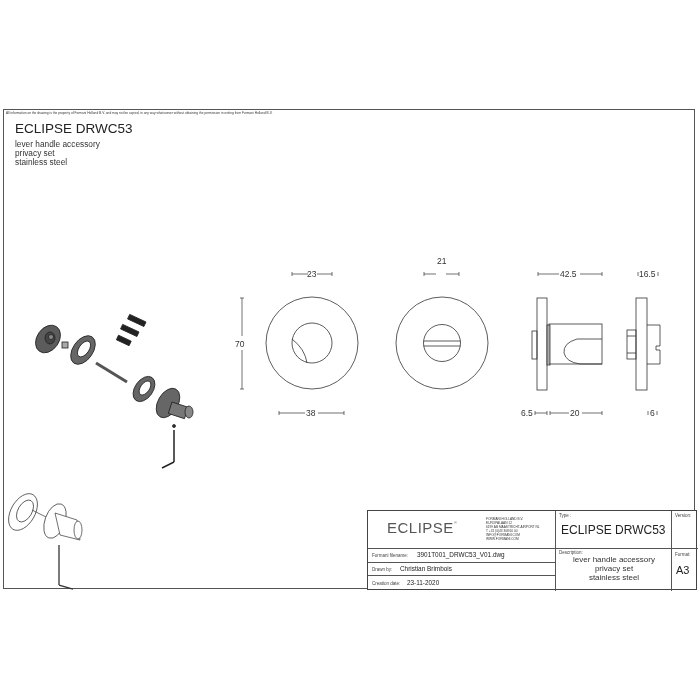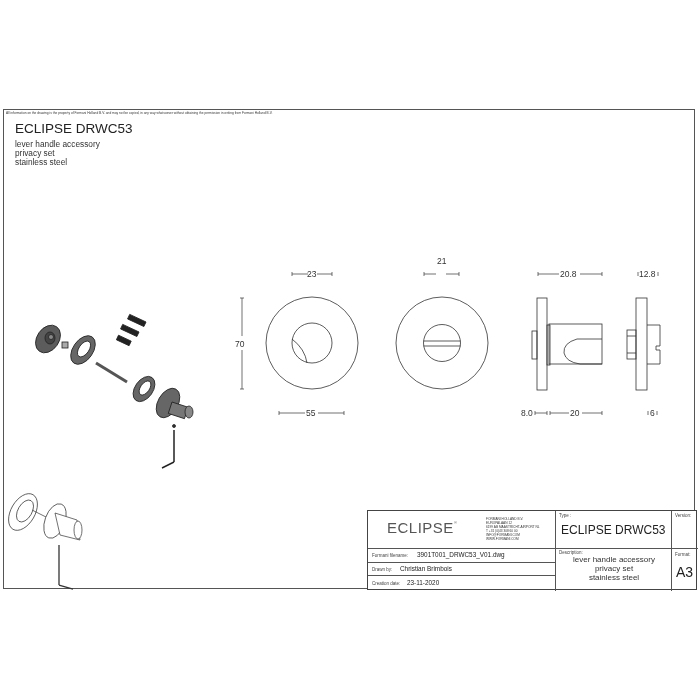--- a/index.html
+++ b/index.html
@@ -151,27 +151,27 @@
     <line x1="32" y1="510" x2="48" y2="518"></line>
     <ellipse cx="55" cy="521" rx="10" ry="18" transform="rotate(20 55 521)"></ellipse>
     <path d="M55 513 L77 520 L80 540 L60 535 Z"></path>
     <ellipse cx="78" cy="530" rx="4" ry="9"></ellipse>
     <line x1="59" y1="545" x2="59" y2="585" stroke-width="1.3"></line>
     <line x1="59" y1="585" x2="73" y2="589" stroke-width="1.3"></line>
   </g>
 </svg>
 
 <div class="dim" style="left:307px;top:269px">23</div>
-<div class="dim" style="left:306px;top:408px">55</div>
+<div class="dim" style="left:306px;top:408px">38</div>
 <div class="dim" style="left:235px;top:339px">70</div>
 <div class="dim" style="left:437px;top:256px">21</div>
-<div class="dim" style="left:560px;top:269px">20.8</div>
-<div class="dim" style="left:521px;top:408px">8.0</div>
+<div class="dim" style="left:560px;top:269px">42.5</div>
+<div class="dim" style="left:521px;top:408px">6.5</div>
 <div class="dim" style="left:570px;top:408px">20</div>
-<div class="dim" style="left:639px;top:269px">12.8</div>
+<div class="dim" style="left:639px;top:269px">16.5</div>
 <div class="dim" style="left:650px;top:408px">6</div>
 
 <div class="tb">
 
   <div class="cell" style="left:0;top:0;width:188px;height:38px;border-width:0 0.8px 0.8px 0">
     <div class="logo"><span>ECLIPSE</span><sup>®</sup></div>
     <div class="addr">
       <div>FORMANI HOLLAND B.V.</div>
       <div>EUROPALAAN 12</div>
       <div>6199 AB MAASTRICHT-AIRPORT NL</div>
@@ -204,15 +204,15 @@
   <div class="cell" style="left:188px;top:38px;width:116px;height:42px;border-width:0 0.8px 0 0">
     <span class="lbl" style="left:3px;top:1px">Description:</span>
     <div class="desc" style="left:0;top:6px;width:116px">
       <div>lever handle accessory</div>
       <div>privacy set</div>
       <div>stainless steel</div>
     </div>
   </div>
   <div class="cell" style="left:304px;top:38px;width:26px;height:42px;border-width:0">
     <span class="lbl" style="left:3px;top:3px">Format:</span>
-    <span class="bigtype" style="left:4px;top:15px;font-size:14px">A3</span>
+    <span class="bigtype" style="left:4px;top:15px;font-size:11px">A3</span>
   </div>
 </div>
 
 </body></html>

